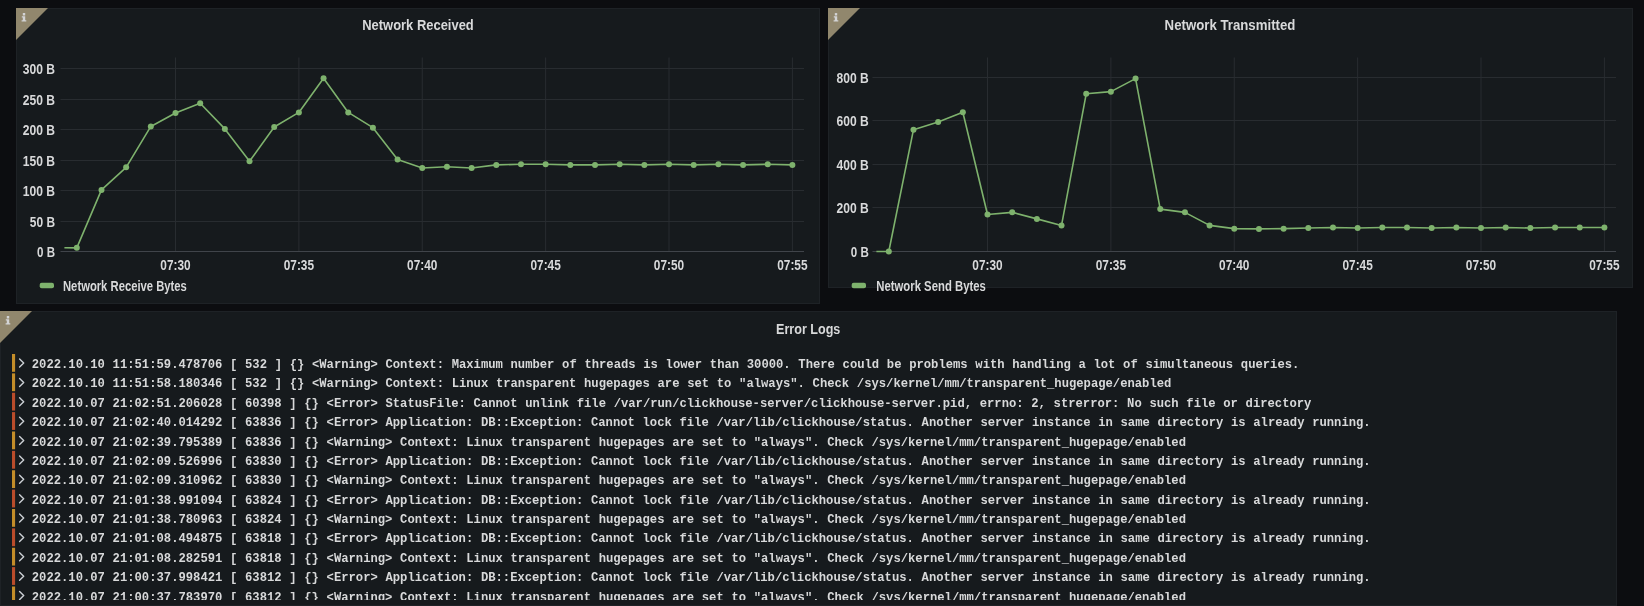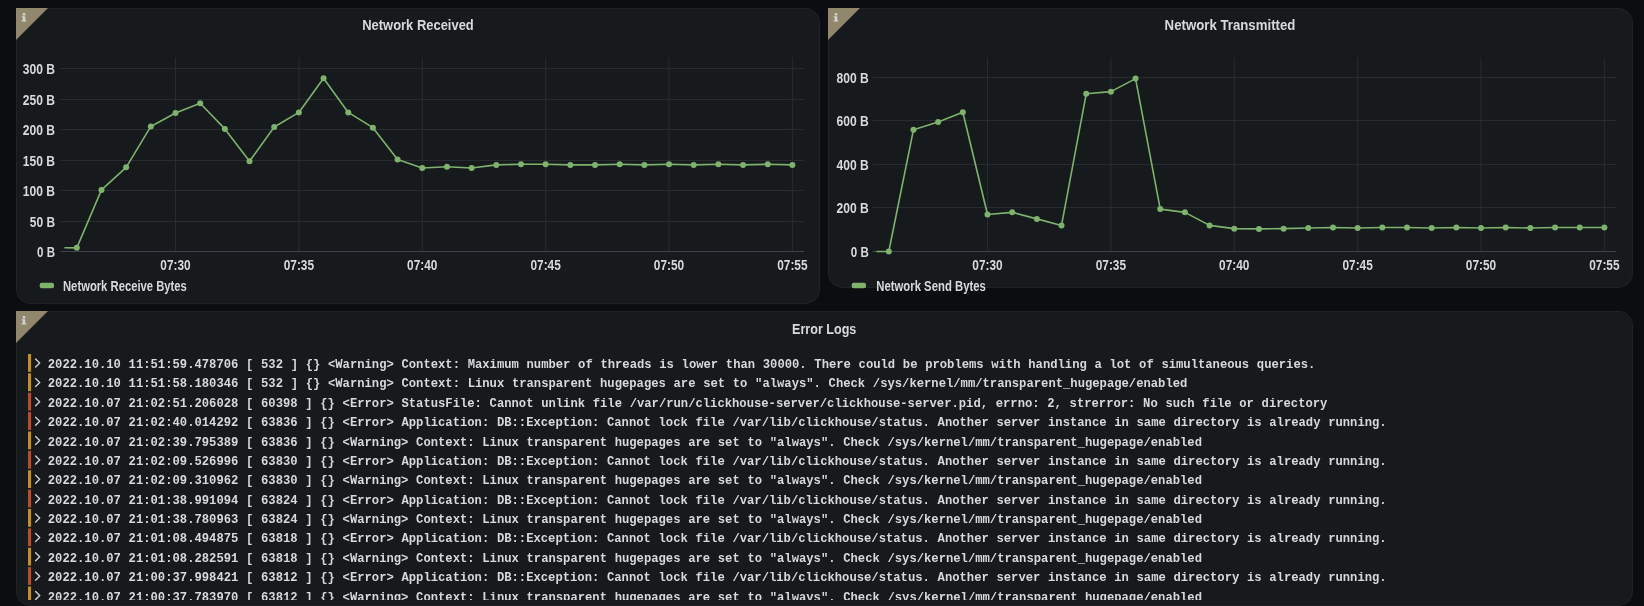--- a/index.html
+++ b/index.html
@@ -1,15 +1,15 @@
 <!DOCTYPE html>
 <html><head><meta charset="utf-8">
 <style>
 html,body{margin:0;padding:0;background:#0c0d10;width:1644px;height:606px;overflow:hidden}
-.panel{position:absolute;background:#161a1d;border-radius:15px;box-shadow:inset 0 0 0 1px #1e2226}
+.panel{position:absolute;background:#161a1d;border-radius:0;box-shadow:inset 0 0 0 1px #1e2226}
 </style></head>
 <body>
 <div class="panel" style="left:16px;top:8px;width:804px;height:296px">
     <svg width="32" height="32" viewBox="0 0 32 32" style="position:absolute;left:0;top:0">
       <path d="M0 0 L32 0 L0 32 Z" fill="#91876d"></path>
       <path d="M6.8 5.1 h2.4 v2.4 h-2.4 Z" fill="#d3d4d6"></path>
       <path d="M5.8 8.2 L9.2 8.2 L9.2 12.3 L10.3 12.3 L10.3 13.4 L5.6 13.4 L5.6 12.3 L6.8 12.3 L6.8 9.4 L5.8 9.4 Z" fill="#d3d4d6"></path>
     </svg>
     <svg width="804" height="296" viewBox="0 0 804 296" style="position:absolute;left:0;top:0">
 <text x="402" y="21.5" text-anchor="middle" font-family="Liberation Sans, sans-serif" font-size="14.2" font-weight="700" fill="#d8d9da" textLength="111.5" lengthAdjust="spacingAndGlyphs">Network Received</text>
@@ -132,21 +132,21 @@
 <circle cx="653.02" cy="220.01" r="3.0" fill="#7eb26d"></circle>
 <circle cx="677.70" cy="219.57" r="3.0" fill="#7eb26d"></circle>
 <circle cx="702.38" cy="220.01" r="3.0" fill="#7eb26d"></circle>
 <circle cx="727.05" cy="219.57" r="3.0" fill="#7eb26d"></circle>
 <circle cx="751.73" cy="219.57" r="3.0" fill="#7eb26d"></circle>
 <circle cx="776.40" cy="219.57" r="3.0" fill="#7eb26d"></circle>
 <rect x="23.7" y="274.8" width="14.3" height="5.4" rx="2" fill="#7eb26d"></rect>
 <text x="48.3" y="283" font-family="Liberation Sans, sans-serif" font-size="14.2" font-weight="700" fill="#d8d9da" textLength="109.5" lengthAdjust="spacingAndGlyphs">Network Send Bytes</text>
 </svg>
   </div>
-<div class="panel" style="left:16px;top:311px;width:1616.5px;height:295px">
+<div class="panel" style="left:0;top:311px;width:1616.5px;height:295px">
     <svg width="32" height="32" viewBox="0 0 32 32" style="position:absolute;left:0;top:0">
       <path d="M0 0 L32 0 L0 32 Z" fill="#91876d"></path>
       <path d="M6.8 5.1 h2.4 v2.4 h-2.4 Z" fill="#d3d4d6"></path>
       <path d="M5.8 8.2 L9.2 8.2 L9.2 12.3 L10.3 12.3 L10.3 13.4 L5.6 13.4 L5.6 12.3 L6.8 12.3 L6.8 9.4 L5.8 9.4 Z" fill="#d3d4d6"></path>
     </svg>
     <svg width="1617" height="288.5" viewBox="0 0 1617 288.5" style="position:absolute;left:0;top:0">
 <text x="808.2" y="23.2" text-anchor="middle" font-family="Liberation Sans, sans-serif" font-size="14.2" font-weight="700" fill="#d8d9da" textLength="64.3" lengthAdjust="spacingAndGlyphs">Error Logs</text>
 <rect x="12" y="43.00" width="3.1" height="17.8" fill="#c38d29"></rect>
 <path d="M19.6 48.10 L23.7 52.10 L19.6 56.10" fill="none" stroke="#ccd0d5" stroke-width="1.4" stroke-linecap="round" stroke-linejoin="round"></path>
 <text x="31.8" y="57.00" font-family="Liberation Mono, monospace" font-size="12.2" font-weight="700" fill="#d8d9da" word-spacing="0.37" xml:space="preserve">2022.10.10 11:51:59.478706 [ 532 ] {} &lt;Warning&gt; Context: Maximum number of threads is lower than 30000. There could be problems with handling a lot of simultaneous queries.</text>

